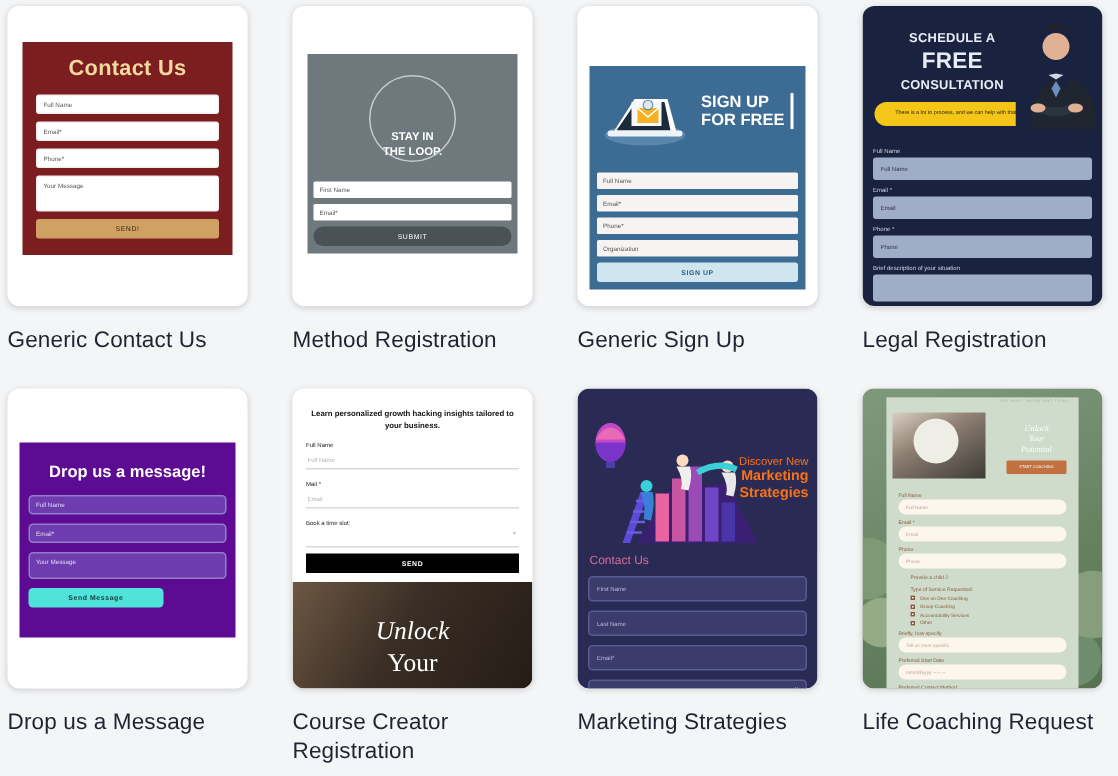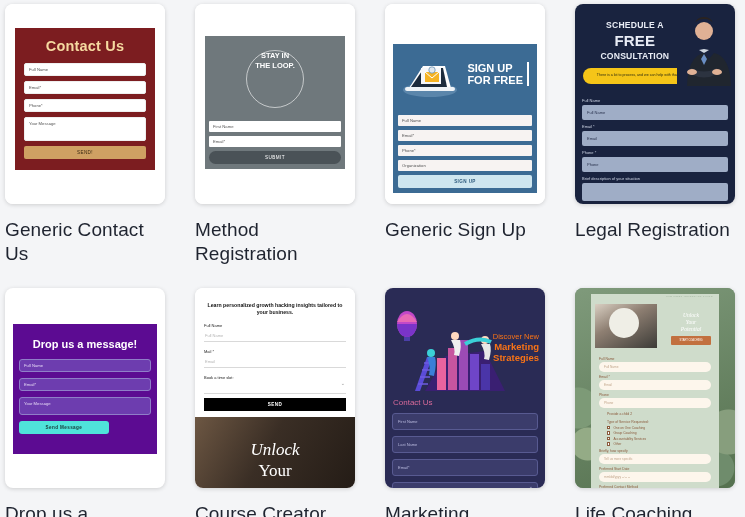--- a/index.html
+++ b/index.html
@@ -21,21 +21,21 @@
     width: 160px; height: 200px;
     background: #ffffff;
     border-radius: 8px;
     box-shadow: 0 1px 4px rgba(0,0,0,0.16);
     overflow: hidden;
     position: relative;
   }
   .card-inner { position: absolute; inset: 0; overflow: hidden; }
   .caption {
     margin-top: 14px;
-    font-size: 19px;
+    font-size: 15px;
     color: #1f2430;
     line-height: 1.25;
     letter-spacing: .1px;
   }
   .row2 { margin-top: 22px; }
 
   
   .fld {
     background: #fff; border-radius: 2px;
     font-size: 4.2px; color: #555;
@@ -57,21 +57,21 @@
   .t1 .msg { height: 24px; }
   .t1 .btn { background:#cfa163; color:#3a2a12; margin-top:2px; }
 
   
   .t2 { background:#fff; padding: 32px 10px 0 10px; }
   .t2 .panel { background:#6f787c; padding: 0 0 0 0; }
   .t2 .hero { height: 85px; display:flex; align-items:center; justify-content:center; }
   .t2 .circ {
     width: 58px; height:58px; border-radius:50%;
     border:1px solid rgba(255,255,255,.6);
-    display:flex; align-items:flex-start; justify-content:center;
+    display:flex; align-items:flex-end; justify-content:center;
     color:#fff; font-size:7.5px; font-weight:bold; text-align:center; line-height:1.35;
   }
   .t2 .body { padding: 0 4px 5px 4px; }
   .t2 .fld { margin-bottom: 4px; border-radius:1px; }
   .t2 .btn { background:#4a5257; color:#fff; border-radius: 14px; }
 
   
   .t3 { background:#fff; padding: 14px 8px 0 8px; }
   .t3 .panel { background:#3c6b94; padding: 0; margin-top: 26px; }
   .t3 .hero { height: 68px; position:relative; display:flex; align-items:center; }

